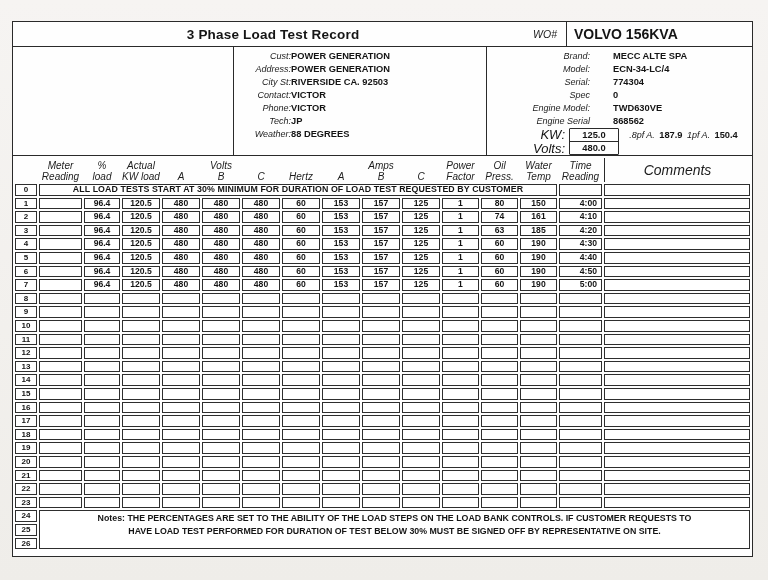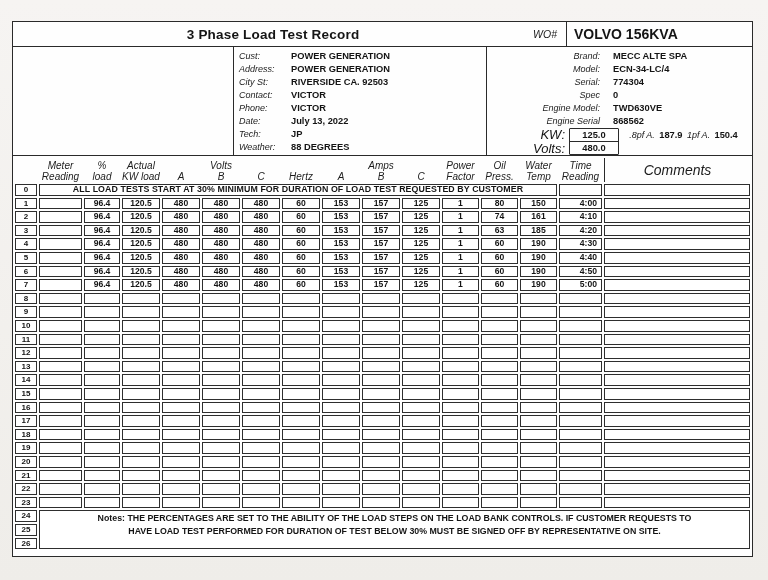--- a/index.html
+++ b/index.html
@@ -33,24 +33,24 @@
     border-left:1.8px solid #2a2a2a;
     display:flex;align-items:center;padding-left:7px;
     font-weight:bold;font-size:14px;
   }
   
   .info{flex:0 0 109px;border-bottom:1.8px solid #2a2a2a;display:flex;box-sizing:border-box;}
   .info-left{width:221px;border-right:1.6px solid #2a2a2a;box-sizing:border-box;}
   .info-cust{width:253px;border-right:1.6px solid #2a2a2a;box-sizing:border-box;padding:2px 0 0 5px;}
   .info-equip{flex:1;padding-top:2px;box-sizing:border-box;}
   .info-row{display:flex;height:13.1px;align-items:center;}
-  .info-label{font-style:italic;font-size:9px;color:#1c1c1c;}
+  .info-label{font-style:italic;font-size:9px;color:#1c1c1c;text-align:right;}
   .info-value{font-weight:bold;font-size:9.3px;white-space:nowrap;}
   .info-cust .info-label{width:52px;flex:0 0 52px;}
-  .info-equip .info-label{width:126px;flex:0 0 126px;text-align:right;padding-right:13px;box-sizing:border-box;}
+  .info-equip .info-label{width:126px;flex:0 0 126px;text-align:right;padding-right:23px;box-sizing:border-box;}
   .kwvolts{display:grid;grid-template-columns:82px 50px 1fr;grid-template-rows:13.5px 13.5px;margin-top:.5px;}
   .kv-label{font-style:italic;font-size:13px;text-align:right;padding-right:4px;align-self:center;}
   .value-box{
     grid-column:2;grid-row:1/3;
     border:1.6px solid #2a2a2a;border-radius:1px;
     display:flex;flex-direction:column;
   }
   .value-box .vb-cell{flex:1;display:flex;align-items:center;justify-content:center;font-weight:bold;font-size:9.3px;}
   .value-box .vb-cell:first-child{border-bottom:1.2px solid #2a2a2a;}
   .kv-right{display:flex;align-items:center;font-size:9px;}
@@ -115,24 +115,20 @@
           </div>
           <div class="info-row">
             <span class="info-label">Contact:</span>
             <span class="info-value">VICTOR</span>
           </div>
           <div class="info-row">
             <span class="info-label">Phone:</span>
             <span class="info-value">VICTOR</span>
           </div>
           <div class="info-row">
-            <span class="info-label">Date:</span>
-            <span class="info-value">July 13, 2022</span>
-          </div>
-          <div class="info-row">
             <span class="info-label">Tech:</span>
             <span class="info-value">JP</span>
           </div>
           <div class="info-row">
             <span class="info-label">Weather:</span>
             <span class="info-value">88 DEGREES</span>
           </div>
         </div>
       <div class="info-equip">
         <div id="equipment-fields">

